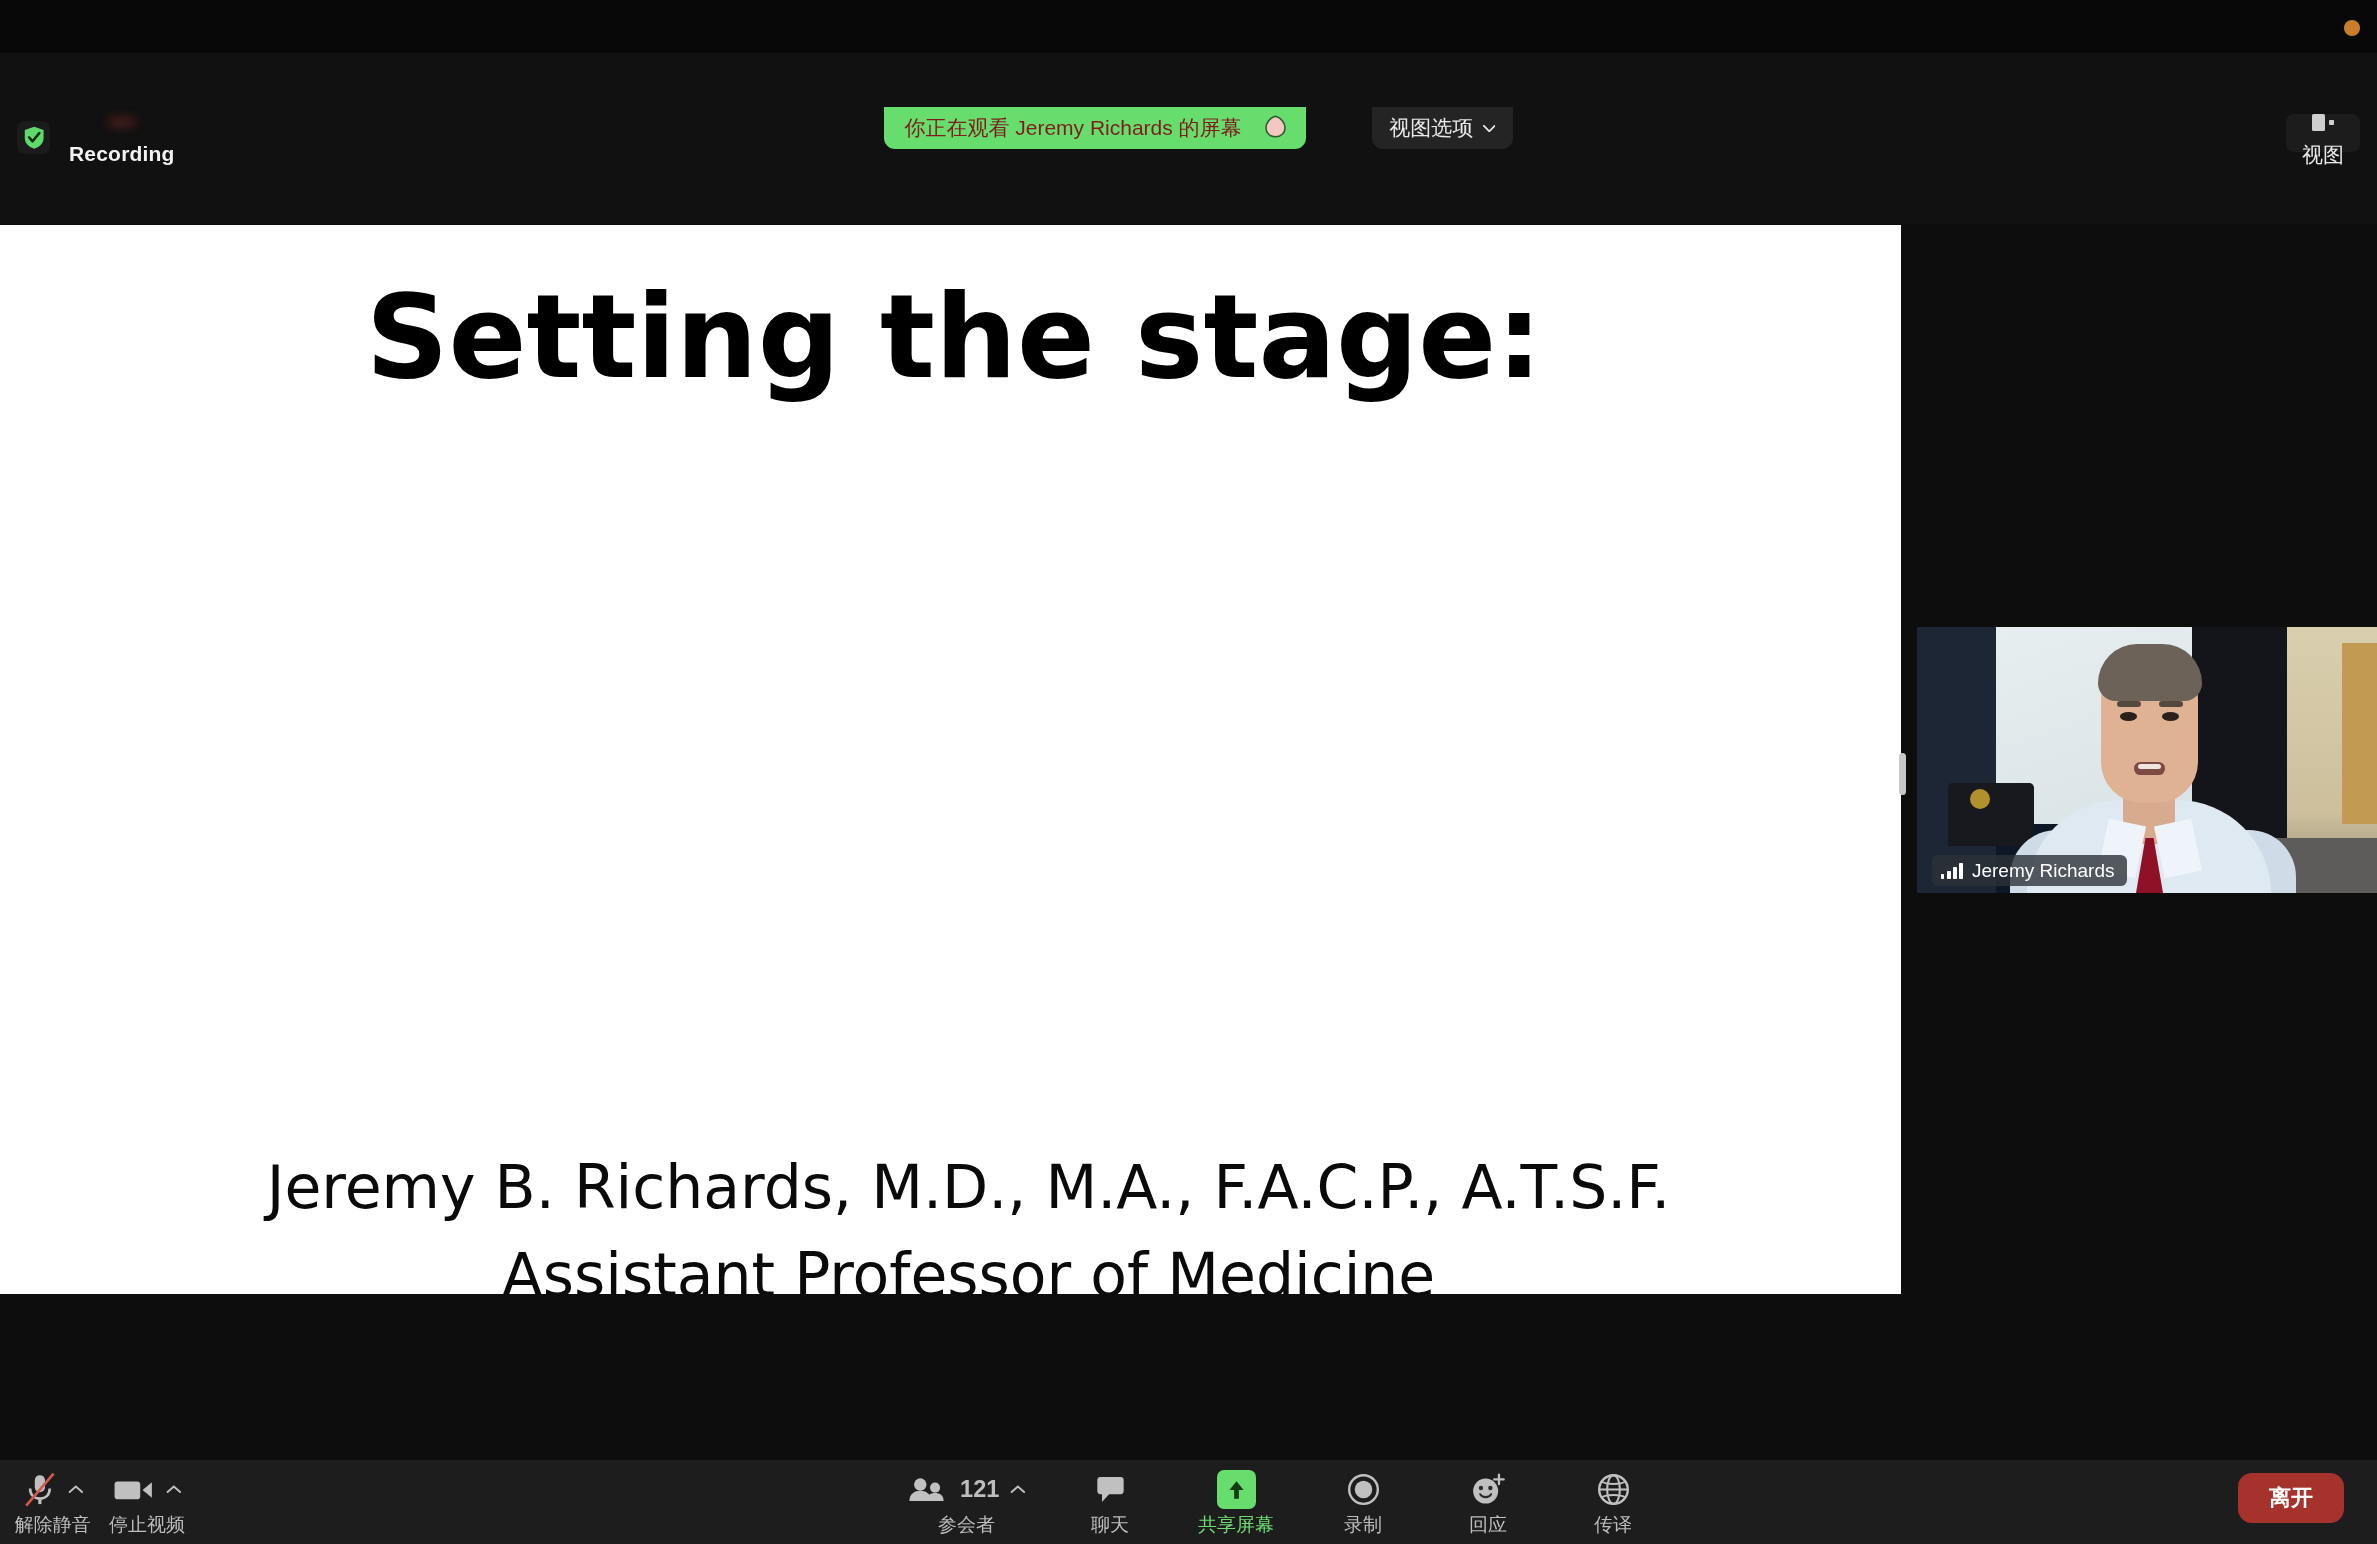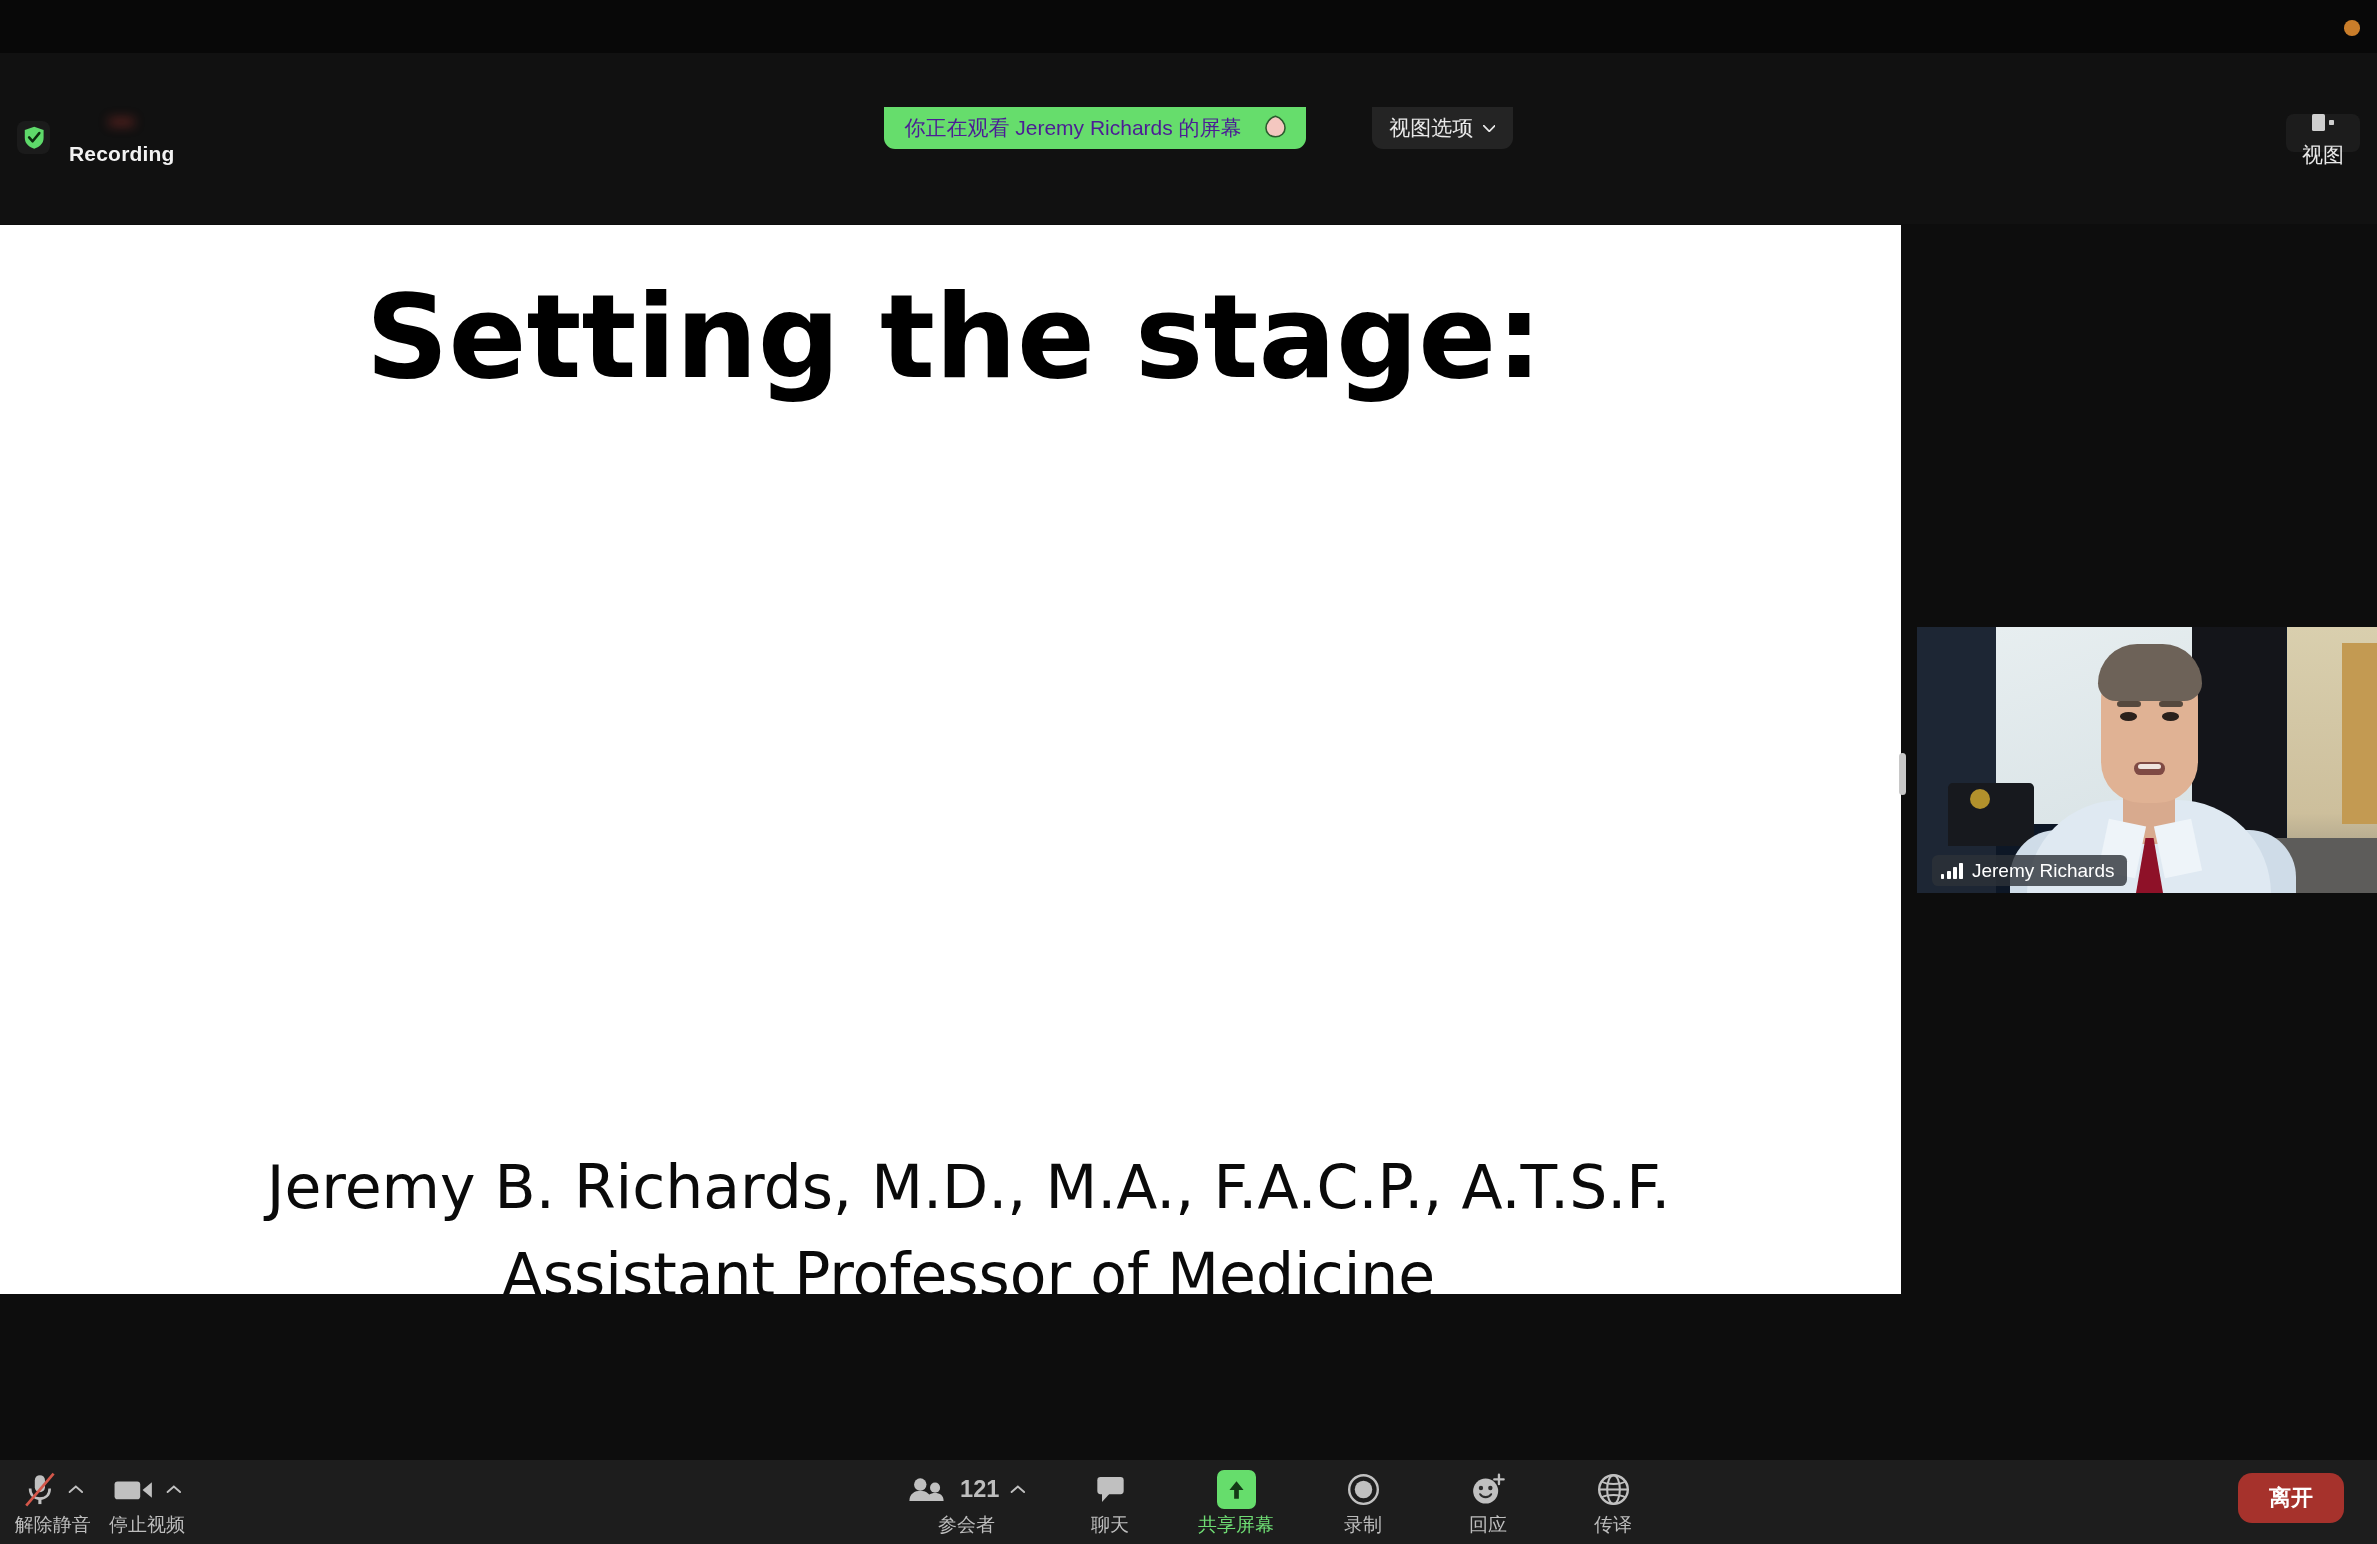--- a/index.html
+++ b/index.html
@@ -20,21 +20,21 @@
     background:#1b1b1b; display:flex; align-items:center; justify-content:center; }
   .rec-wrap{ position:absolute; left:69px; top:69px; height:30px; display:flex; align-items:center; gap:20px;flex-direction:column; }
   .rec-dot{ width:17.3px; height:17.3px; border-radius:50%; background:#e8453c;
     box-shadow:0 0 11px 3.9px rgba(232,69,60,.35); }
   .rec-label{ color:#f2f2f2; font-size:21px; font-weight:bold; letter-spacing:0.2px; }
 
   
   .share-banner{ position:absolute; left:884px; top:54px; height:42px;
     background:#66dd6c; border-radius:0 0 11px 11px; display:flex; align-items:center;
     padding:0 17.3px 0 20.4px; gap:20.4px; }
-  .share-banner .txt{ color:#4c1d95; font-size:21px; white-space:nowrap; }
+  .share-banner .txt{ color:#7f1d1d; font-size:21px; white-space:nowrap; }
   .view-opts{ position:absolute; left:1372px; top:54px; height:42px; background:#242424;
     border-radius:0 0 11px 11px; display:flex; align-items:center; gap:9.4px; padding:0 17.3px; }
   .view-opts .txt{ color:#e9e9e9; font-size:21px; white-space:nowrap; }
   .chev{ width:12.6px; height:7px; }
 
   
   .view-btn{ position:absolute; right:17.3px; top:61px; height:38px; background:#1c1c1c;
     border-radius:7.9px; display:flex; align-items:center; gap:10.2px; padding:0 15.7px;flex-direction:column; }
   .view-btn .txt{ color:#e9e9e9; font-size:21px; }
   .layout-ico{ display:flex; align-items:center; gap:3.9px; }

